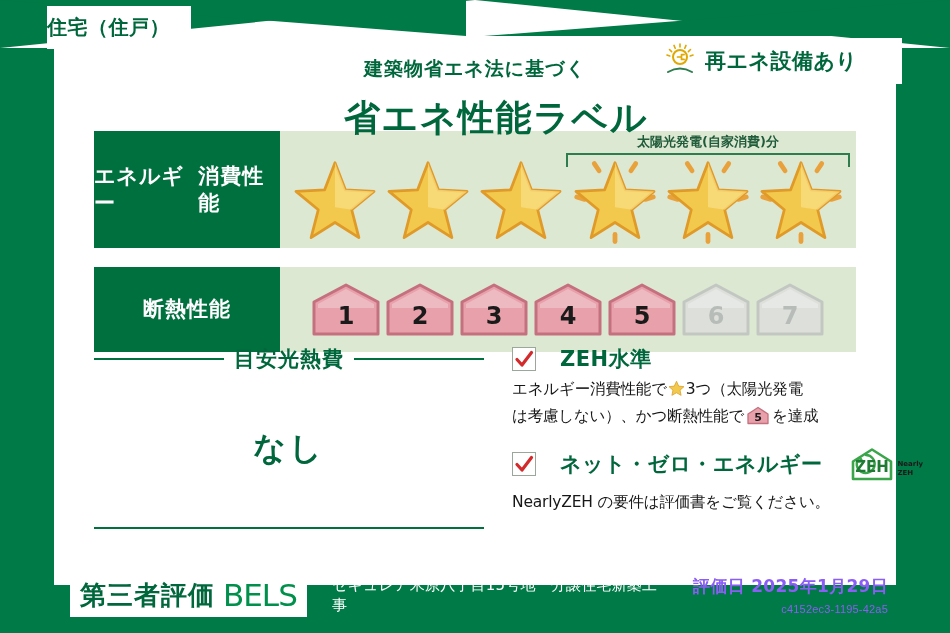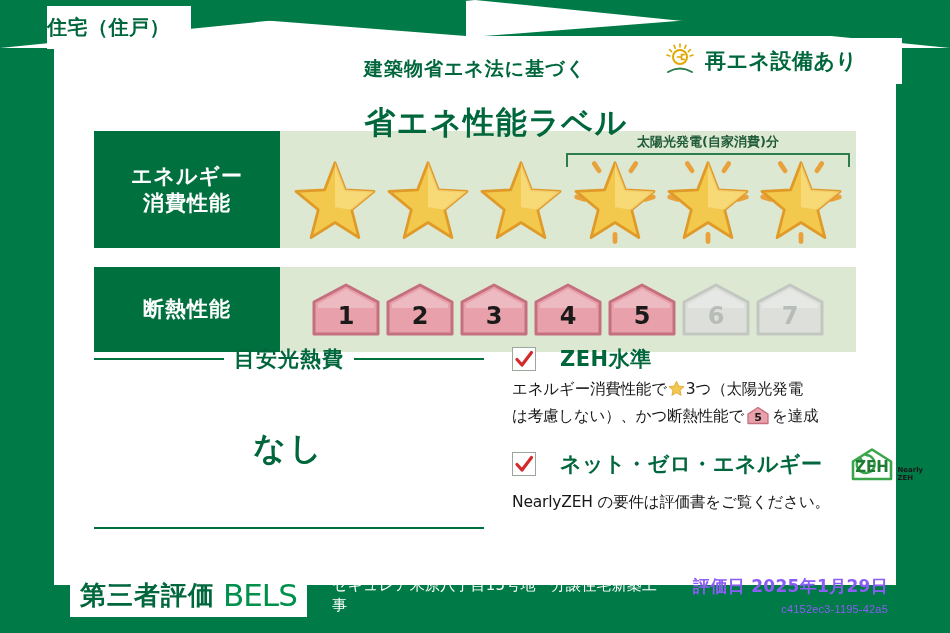--- a/index.html
+++ b/index.html
@@ -108,42 +108,42 @@
   }
   .title-sub {
     color: #00673c;
     font-weight: bold;
     font-size: 19px;
     letter-spacing: 1px;
   }
   .title-main {
     color: #00673c;
     font-weight: bold;
-    font-size: 31px;
+    font-size: 36px;
     letter-spacing: 1.5px;
-    margin-top: 20px;
+    margin-top: 12px;
     padding-left: 42px;
   }
 
   
   .perf-row {
     position: absolute;
     left: 94px;
     display: flex;
     align-items: stretch;
   }
   .perf-row-energy { top: 131px; width: 762px; height: 117px; }
   .perf-row-insul  { top: 267px; width: 762px; height: 85px; }
 
   .perf-label {
     flex: 0 0 186px;
     background: #00703f;
     color: #ffffff;
     display: flex;
-    flex-direction: column;
+    flex-direction: row;
     align-items: center;
     justify-content: center;
     font-weight: bold;
     font-size: 21px;
     letter-spacing: 1px;
     line-height: 1.25;
   }
   .perf-body {
     flex: 1 1 auto;
     background: #dde8d3;
@@ -554,21 +554,21 @@
     </div>
 
     <div class="zeh-item">
       <div class="zeh-head">
         <span class="checkbox">
           <svg width="22" height="22" viewBox="0 0 22 22">
             <path d="M4 11.5 L9 17 L18.5 4.5" fill="none" stroke="#d32b2b" stroke-width="3.2" stroke-linecap="round" stroke-linejoin="round"></path>
           </svg>
         </span>
         <span class="zeh-title">ネット・ゼロ・エネルギー</span>
-        <span style="display:inline-flex;align-items:flex-end;margin-left:2px;">
+        <span style="display:inline-flex;align-items:center;margin-left:2px;">
           <svg width="48" height="36" viewBox="0 0 48 36">
             <path d="M5 15.5 L24 3.5 L43 15.5 L43 33 L5 33 Z" fill="none" stroke="#3aa54a" stroke-width="2.6" stroke-linejoin="round"></path>
             <path d="M11 12 a9 9 0 1 0 7 -3" fill="none" stroke="#3aa54a" stroke-width="2.4" stroke-linecap="round"></path>
             <path d="M9 17 L13 11 L16 16 Z" fill="#3aa54a"></path>
             <text x="24" y="26" font-family="DejaVu Sans, sans-serif" font-size="15" font-weight="bold" fill="#1f7a33" text-anchor="middle">ZEH</text>
           </svg>
           <span style="display:inline-block;font-size:7px;font-weight:bold;color:#1a1a1a;line-height:1.15;margin-top:9px;margin-left:1px;">
             <span>Nearly</span><br>
             <span>ZEH</span>
           </span>

